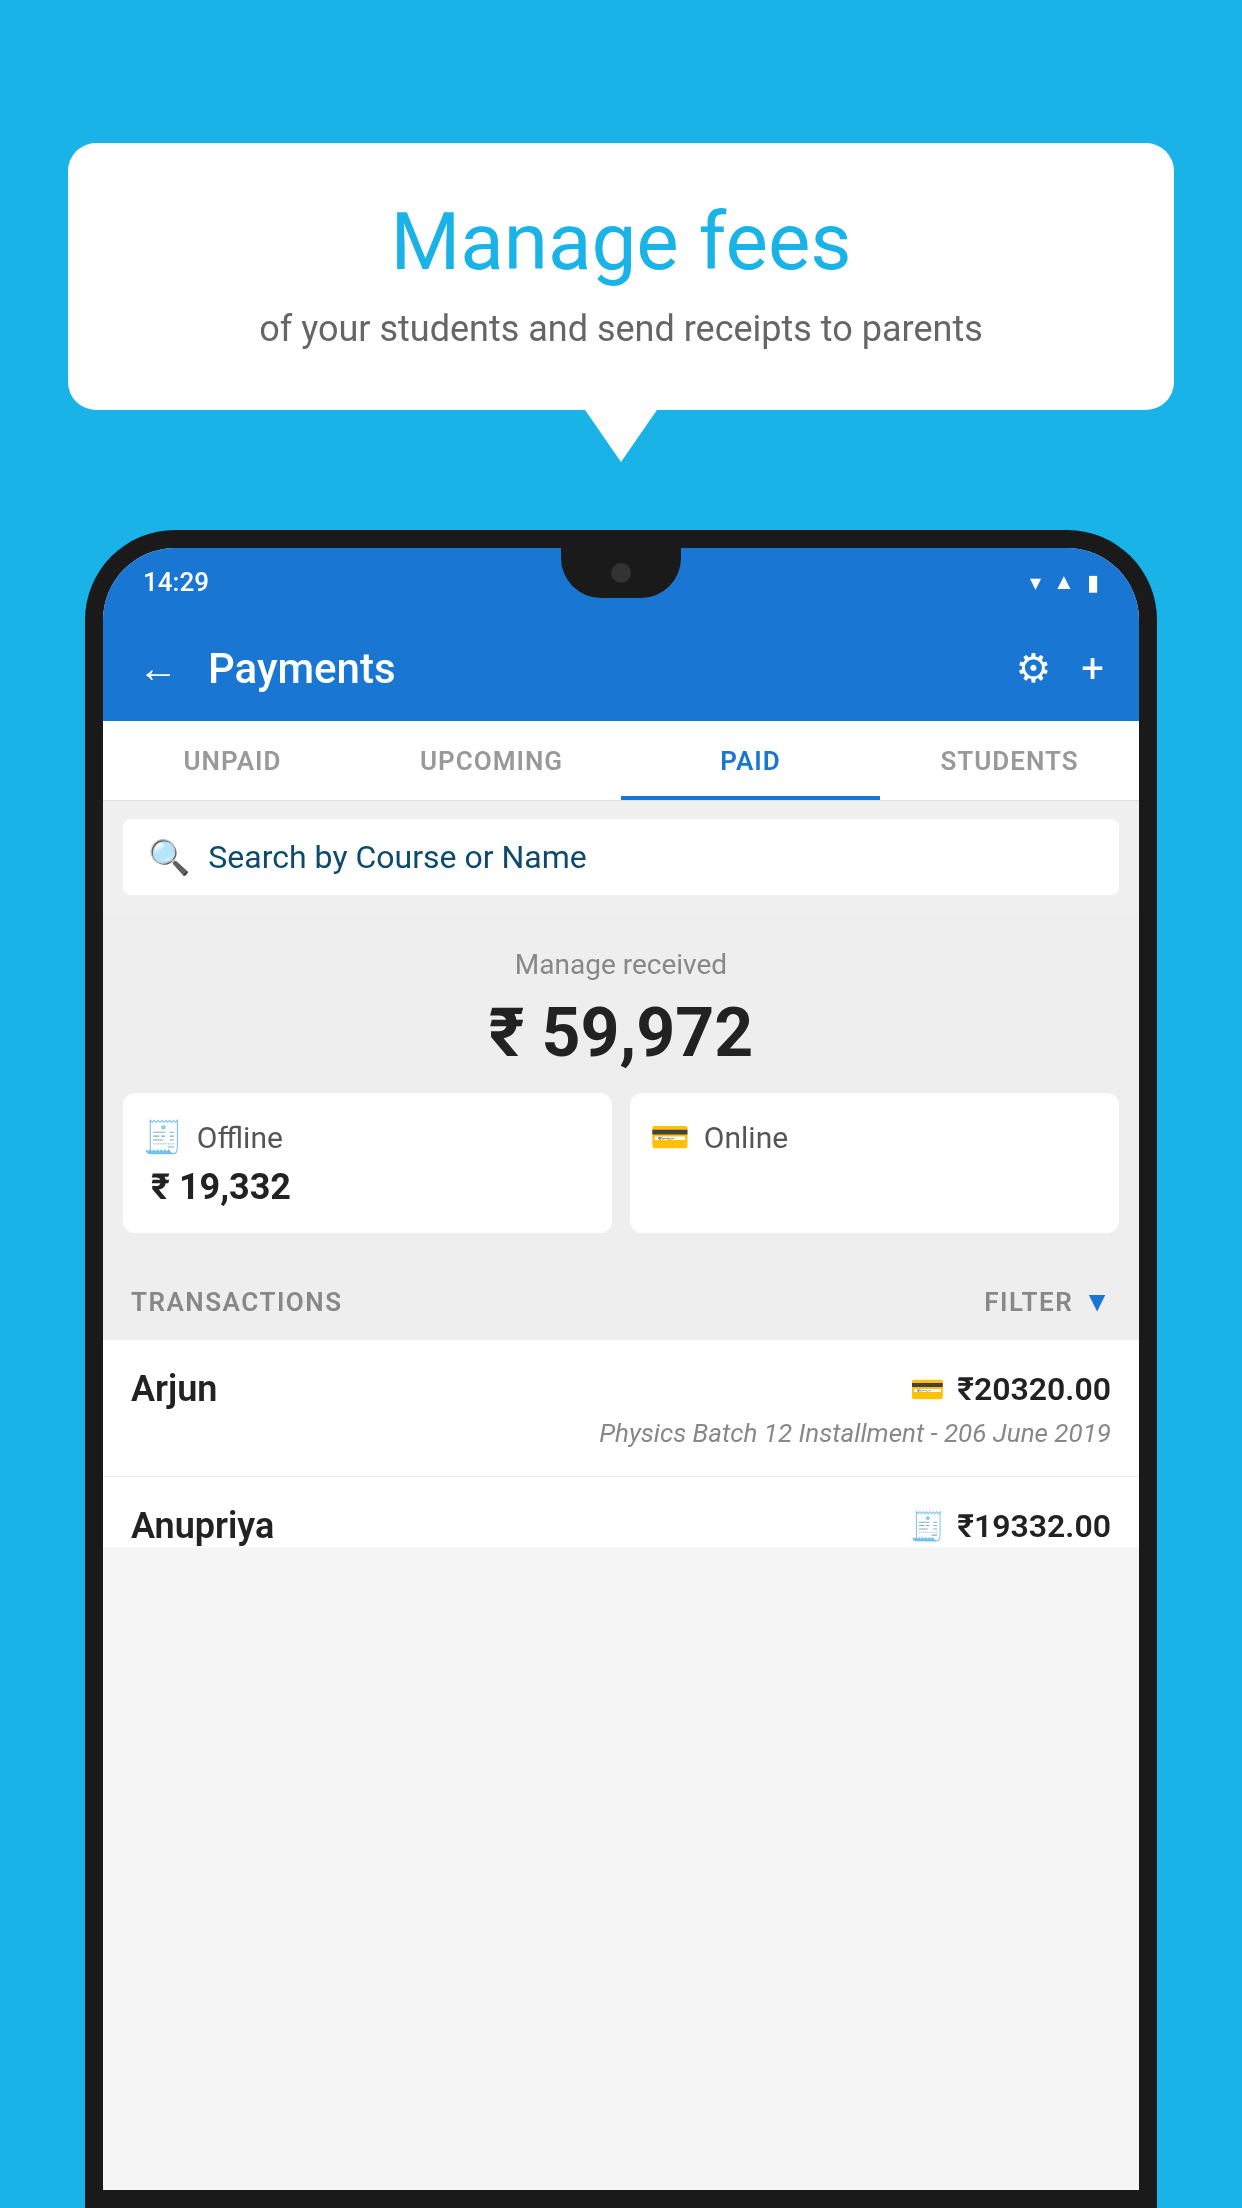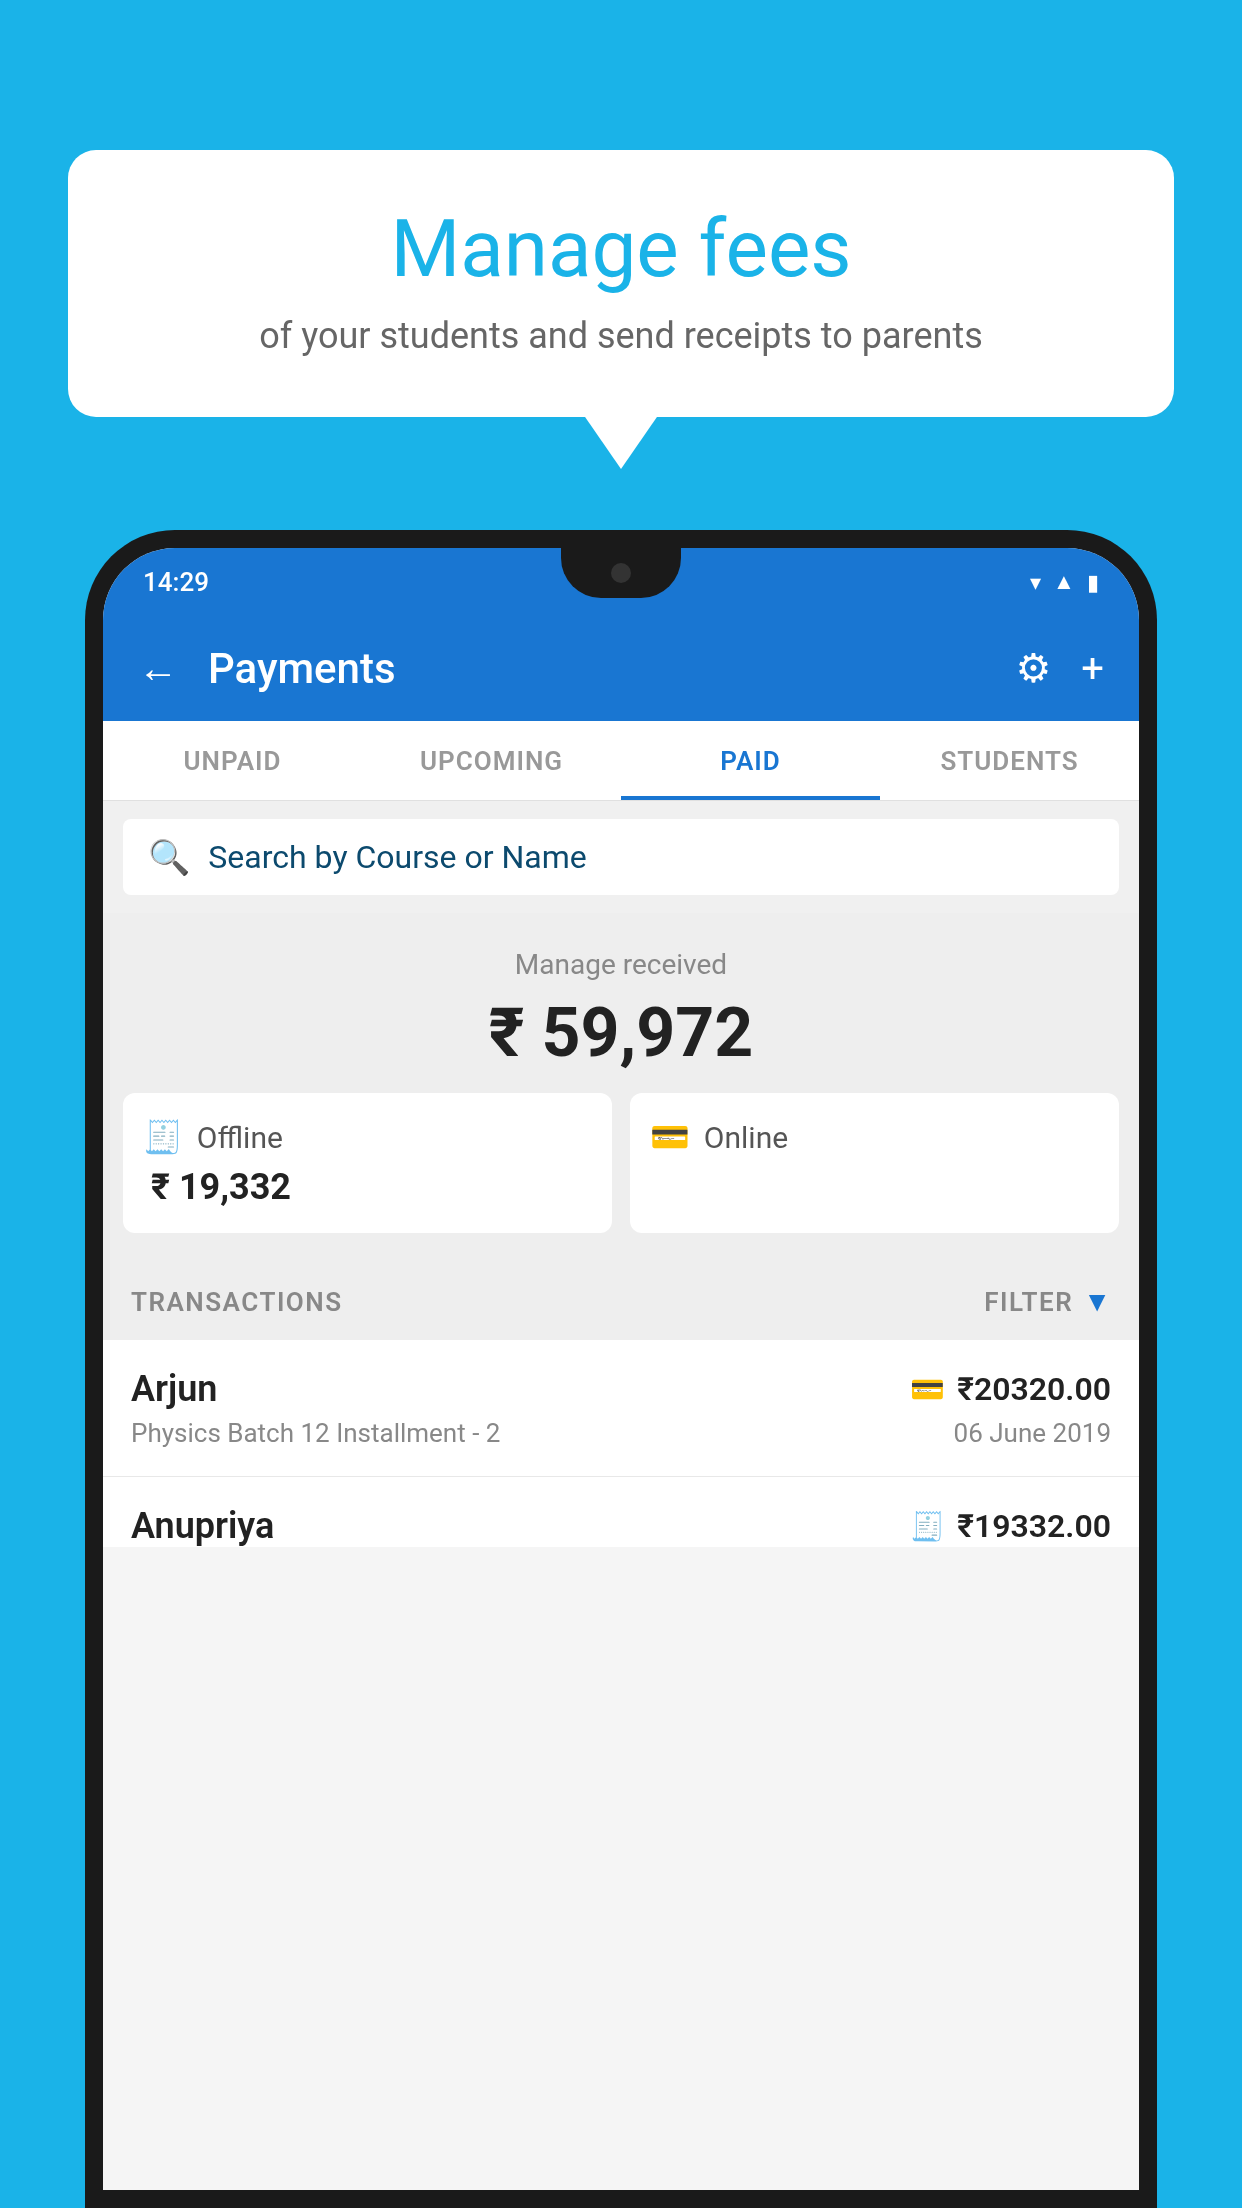--- a/index.html
+++ b/index.html
@@ -9,21 +9,21 @@
       height: 2208px;
       background-color: #1ab3e8;
       font-family: 'Roboto', Arial, sans-serif;
       overflow: hidden;
       position: relative;
     }
 
     
     .speech-bubble-container {
       position: absolute;
-      top: 150px;
+      top: 143px;
       left: 68px;
       right: 68px;
     }
 
     .speech-bubble {
       background: white;
       border-radius: 28px;
       padding: 55px 60px 60px 60px;
       text-align: center;
       position: relative;
@@ -356,21 +356,22 @@
 
     .transaction-amount {
       font-size: 32px;
       font-weight: 600;
       color: #222;
     }
 
     .transaction-bottom {
       display: flex;
       align-items: center;
-      justify-content: space-between;
+      justify-content: flex-end;
+      font-style: italic;
     }
 
     .transaction-course {
       font-size: 26px;
       color: #888;
     }
 
     .transaction-date {
       font-size: 26px;
       color: #888;

